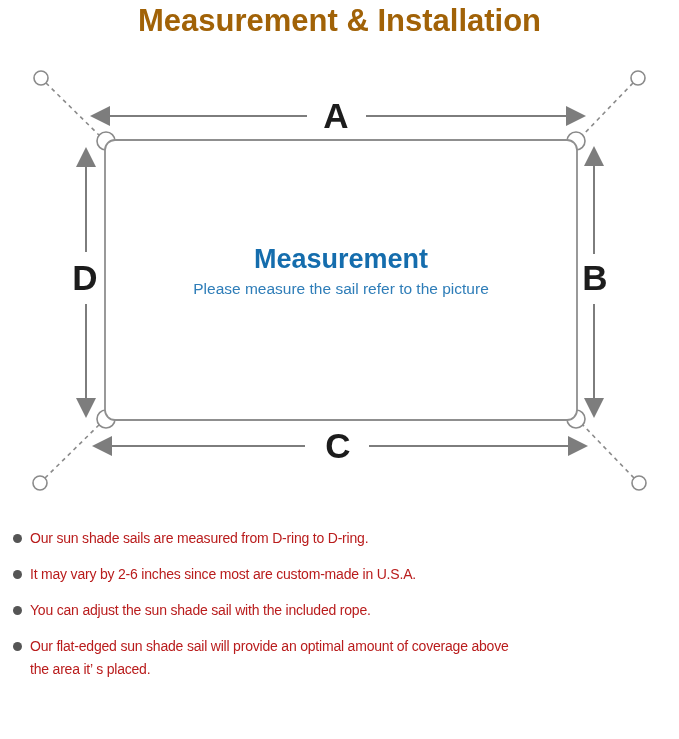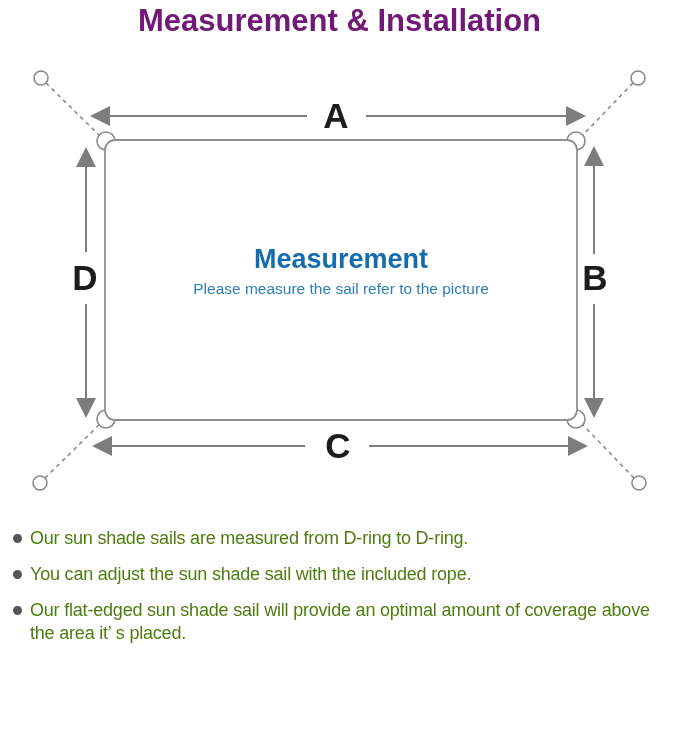--- a/index.html
+++ b/index.html
@@ -15,41 +15,41 @@
     background: #ffffff;
     overflow: hidden;
   }
   .page-title {
     margin: 0;
     padding-top: 3px;
     text-align: center;
     font-size: 31px;
     line-height: 36px;
     font-weight: bold;
-    color: #701a75;
+    color: #a16207;
     letter-spacing: 0px;
   }
   .diagram {
     position: relative;
     width: 679px;
     height: 460px;
     margin-top: 21px;
   }
   .diagram svg { display: block; }
 
   .notes {
     margin: 0;
     padding: 7px 4px 0 13px;
     list-style: none;
   }
   .notes li {
     position: relative;
     padding-left: 17px;
-    color: #4d7c0f;
-    font-size: 18px;
+    color: #b91c1c;
+    font-size: 14px;
     line-height: 23px;
     margin-bottom: 13px;
     letter-spacing: -0.2px;
   }
   .notes li .bullet-dot {
     position: absolute;
     left: 0;
     top: 7px;
     width: 9px;
     height: 9px;
@@ -112,20 +112,24 @@
     </svg>
   </div>
 
   <ul class="notes">
     <li>
       <span class="bullet-dot"></span>
       <span class="note-line">Our sun shade sails are measured from D-ring to D-ring.</span>
     </li>
     <li>
       <span class="bullet-dot"></span>
+      <span class="note-line">It may vary by 2-6 inches since most are custom-made in U.S.A.</span>
+    </li>
+    <li>
+      <span class="bullet-dot"></span>
       <span class="note-line">You can adjust the sun shade sail with the included rope.</span>
     </li>
     <li>
       <span class="bullet-dot"></span>
       <span class="note-line">Our flat-edged sun shade sail will provide an optimal amount of coverage above</span>
       <span class="note-line">the area it’ s placed.</span>
     </li>
   </ul>
 
 </div>

